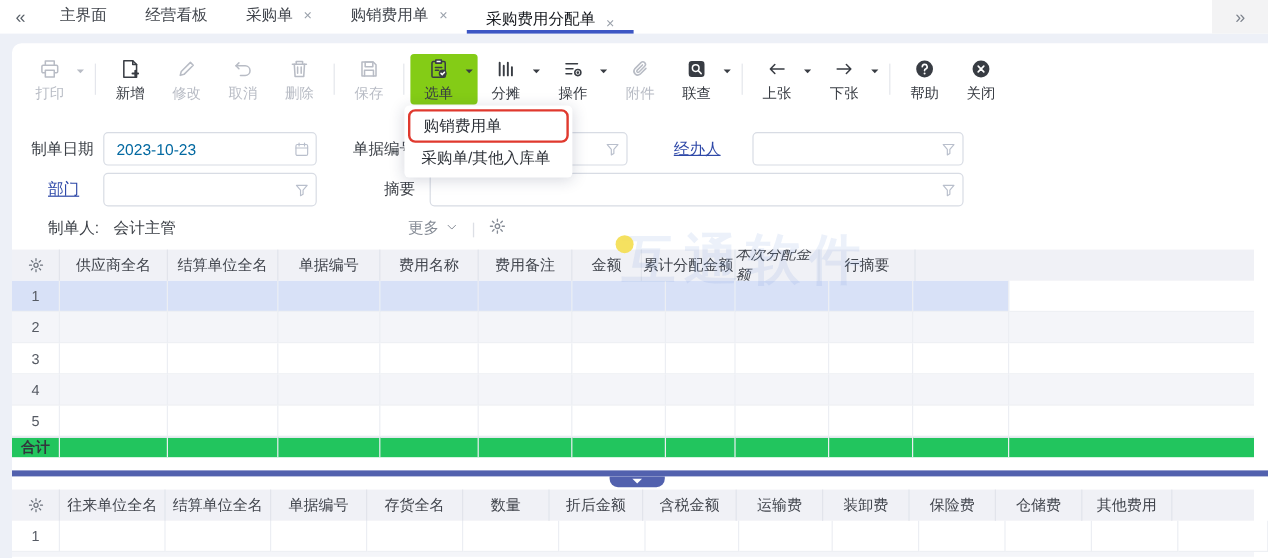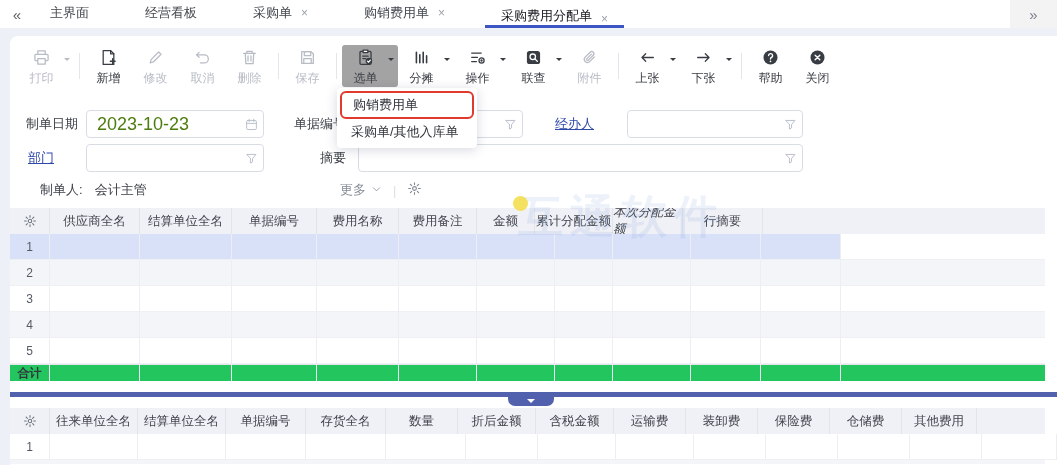--- a/index.html
+++ b/index.html
@@ -3,46 +3,46 @@
 <meta charset="utf-8">
 <style>
   * { margin:0; padding:0; box-sizing:border-box; }
   html,body { width:1057px; height:465px; overflow:hidden; }
   body { position:relative; background:#edf0f7; font-family:"Liberation Sans","DejaVu Sans",sans-serif; font-size:13px; }
   svg { fill:none; stroke:currentColor; stroke-width:1.2; stroke-linecap:round; stroke-linejoin:round; }
 
   
   .tabbar { position:absolute; top:0; left:0; right:0; height:28px; background:#fff; display:flex; align-items:stretch; }
   .tab-collapse { width:34px; display:flex; align-items:center; justify-content:center; color:#596068; font-size:15px; cursor:pointer; }
-  .tabs { display:flex; align-items:stretch;gap:24px; }
+  .tabs { display:flex; align-items:stretch; }
   .tab { padding:0 16px; display:flex; align-items:center; font-size:13px; color:#41454c; cursor:pointer; border-bottom:3px solid transparent; }
   .tab.active { color:#14171c; border-bottom-color:#3c56c4;align-items:flex-end; }
   .tclose { margin-left:9px; color:#9aa1ab; font-size:12px; line-height:1; }
   .tab-overflow { position:absolute; right:0; top:0; width:47px; height:28px; background:#f3f3f4; display:flex; align-items:center; justify-content:center; color:#7c828c; font-size:15px; cursor:pointer; }
 
   
   .panel { position:absolute; top:36px; left:10px; right:0; bottom:0; background:#fff; border-radius:8px 0 0 0; overflow:hidden; }
 
   
   .toolbar { position:absolute; top:7px; left:8px; height:46px; display:flex; align-items:center; z-index:3; }
   .tbtn { position:relative; width:47px; height:42px; display:flex; flex-direction:column; align-items:center; justify-content:center; color:#383c43; cursor:pointer; border-radius:3px; flex:none; }
   .tbtn.hascaret { width:56px; padding-right:9px; }
   .tbtn svg.main { width:17px; height:17px; margin-bottom:3px; }
   .tlabel { font-size:12px; line-height:1; white-space:nowrap; }
   .tbtn.disabled { color:#b8bcc5; cursor:default; }
-  .tbtn.hl { background:#a3a3a3; }
+  .tbtn.hl { background:#84cc16; }
   .caret { position:absolute; top:13px; right:4px; width:0; height:0; border:3.6px solid transparent; border-top-color:currentColor; }
   .tdivider { width:1px; height:26px; background:#e4e6ec; margin:0 5px; flex:none; }
 
   
   .frow { position:absolute; left:0; right:0; height:28px; }
   .flabel { position:absolute; top:0; height:28px; line-height:28px; font-size:13px; color:#3c4047; text-align:right; white-space:nowrap; }
-  .flink { position:absolute; top:0; height:28px; line-height:28px; font-size:13px; color:#2f49a8; text-decoration:underline; text-align:left; cursor:pointer; white-space:nowrap; }
+  .flink { position:absolute; top:0; height:28px; line-height:28px; font-size:13px; color:#2f49a8; text-decoration:underline; text-align:center; cursor:pointer; white-space:nowrap; }
   .finput { position:absolute; top:0; height:28px; border:1px solid #d8dce4; border-radius:4px; background:#fff; display:flex; align-items:center; }
-  .finput input { border:0; outline:0; flex:1; min-width:0; height:100%; padding:0 6px 0 10px; font-size:18px; color:#4d7c0f; background:transparent; font-family:inherit; }
+  .finput input { border:0; outline:0; flex:1; min-width:0; height:100%; padding:0 6px 0 10px; font-size:13px; color:#0369a1; background:transparent; font-family:inherit; }
   .finput input.indent { padding-left:86px; }
   .fic { width:24px; flex:none; display:flex; justify-content:center; color:#b9bfcc; cursor:pointer; }
   .fic svg { width:13px; height:13px; }
   .makerline { position:absolute; top:140px; left:30px; height:28px; line-height:28px; font-size:13px; color:#3c4047; }
   .makerline .mval { margin-left:12px; }
   .moreblock { position:absolute; top:140px; left:330px; height:28px; display:flex; align-items:center; color:#868c96; font-size:13px; }
   .moreblock .chev svg { width:11px; height:11px; margin-left:5px; }
   .moreblock .vdiv { color:#dcdfe5; margin:0 11px; }
   .moreblock .gear svg { width:15px; height:15px; }
   .morelabel { cursor:pointer; }
@@ -183,34 +183,34 @@
       </div>
       <div class="tbtn hascaret">
         <span><svg class="main" viewBox="0 0 16 16">
             <path d="M2.5 3.8h9M2.5 7.8h5.5M2.5 11.8h4.5"></path>
             <circle cx="11.8" cy="10.8" r="2.4"></circle>
             <circle cx="11.8" cy="10.8" r="0.5" fill="currentColor"></circle>
           </svg></span>
         <span class="tlabel">操作</span>
         <span class="caret"></span>
       </div>
+      <div class="tbtn disabled">
+        <span><svg class="main" viewBox="0 0 16 16">
+            <path d="M12.5 7.5l-4.6 4.6a3 3 0 0 1-4.2-4.2l4.9-4.9a2 2 0 0 1 2.9 2.9L6.9 10.5a1 1 0 0 1-1.4-1.4l4.3-4.3"></path>
+          </svg></span>
+        <span class="tlabel">附件</span>
+      </div>
       <div class="tbtn hascaret">
         <span><svg class="main" viewBox="0 0 16 16">
             <rect x="1.8" y="1.8" width="12.4" height="12.4" rx="2.5" fill="currentColor" stroke="none"></rect>
             <circle cx="7.3" cy="7.3" r="2.6" stroke="#fff"></circle>
             <path d="M9.3 9.3l2.3 2.3" stroke="#fff"></path>
           </svg></span>
         <span class="tlabel">联查</span>
         <span class="caret"></span>
-      </div>
-      <div class="tbtn disabled">
-        <span><svg class="main" viewBox="0 0 16 16">
-            <path d="M12.5 7.5l-4.6 4.6a3 3 0 0 1-4.2-4.2l4.9-4.9a2 2 0 0 1 2.9 2.9L6.9 10.5a1 1 0 0 1-1.4-1.4l4.3-4.3"></path>
-          </svg></span>
-        <span class="tlabel">附件</span>
       </div>
       <div class="tdivider"></div>
       <div class="tbtn hascaret">
         <span><svg class="main" viewBox="0 0 16 16">
             <path d="M13.5 8H2.8M6.3 4.5L2.8 8l3.5 3.5"></path>
           </svg></span>
         <span class="tlabel">上张</span>
         <span class="caret"></span>
       </div>
       <div class="tbtn hascaret">

